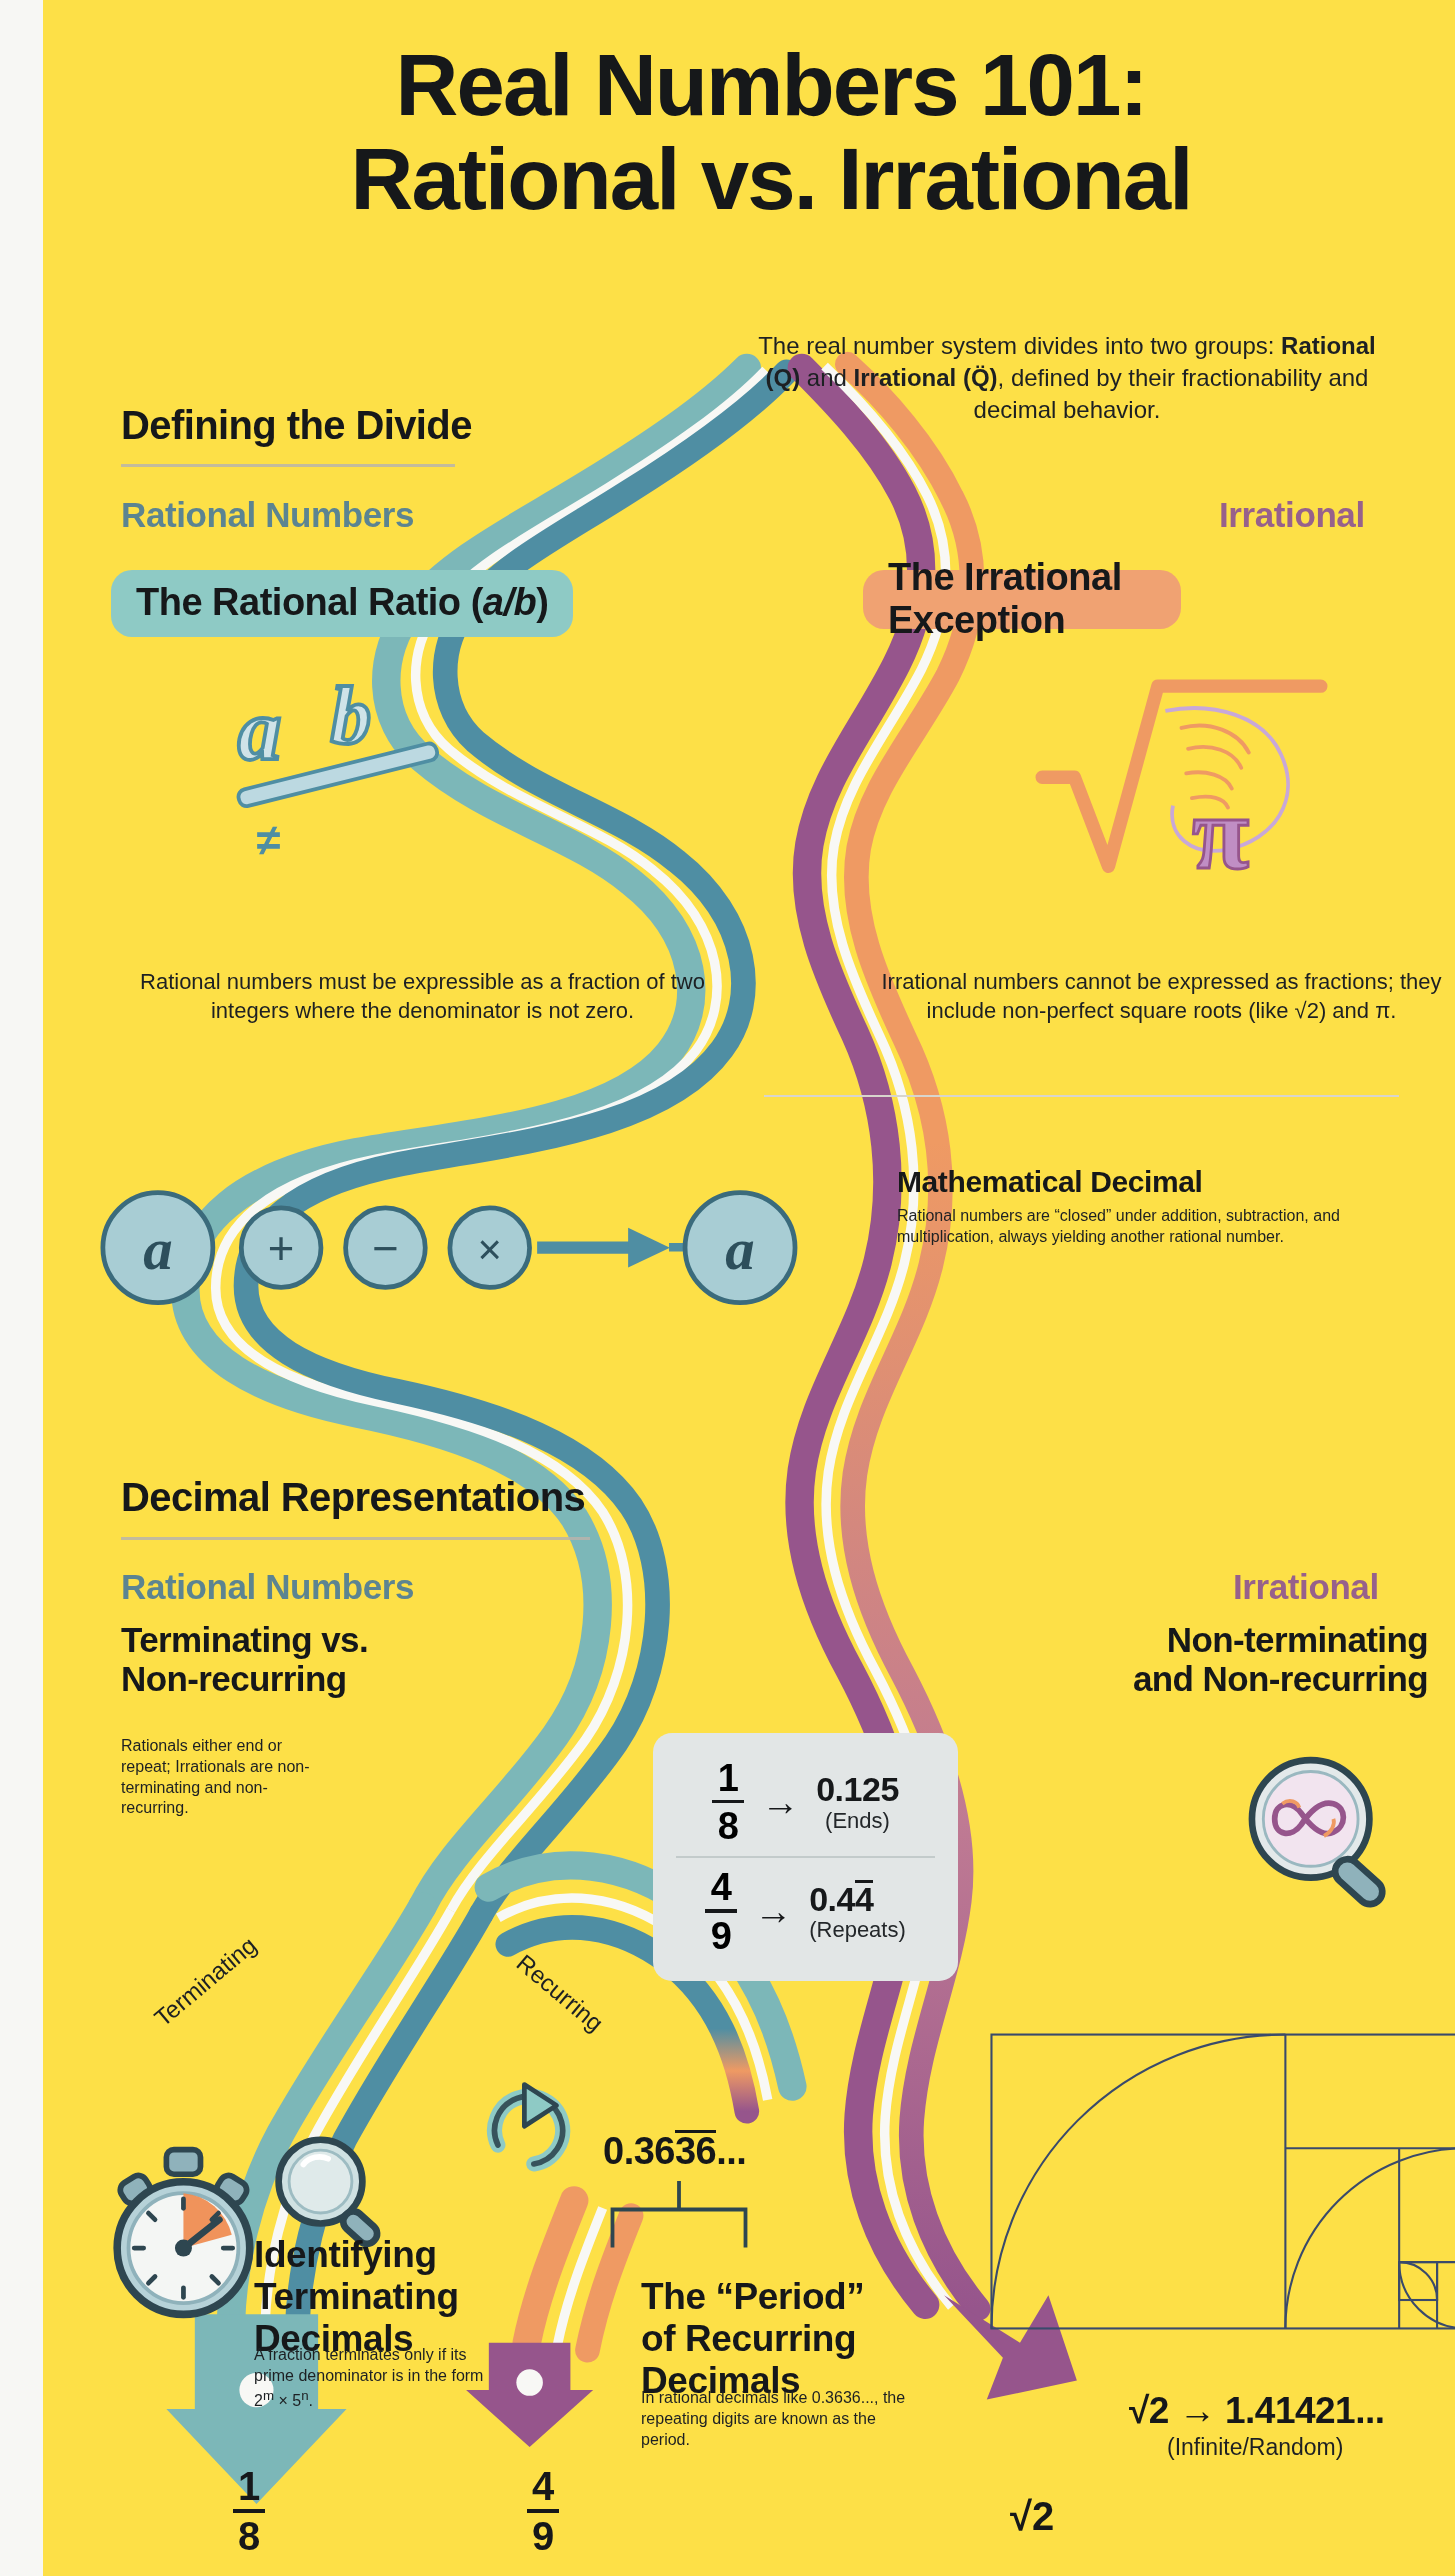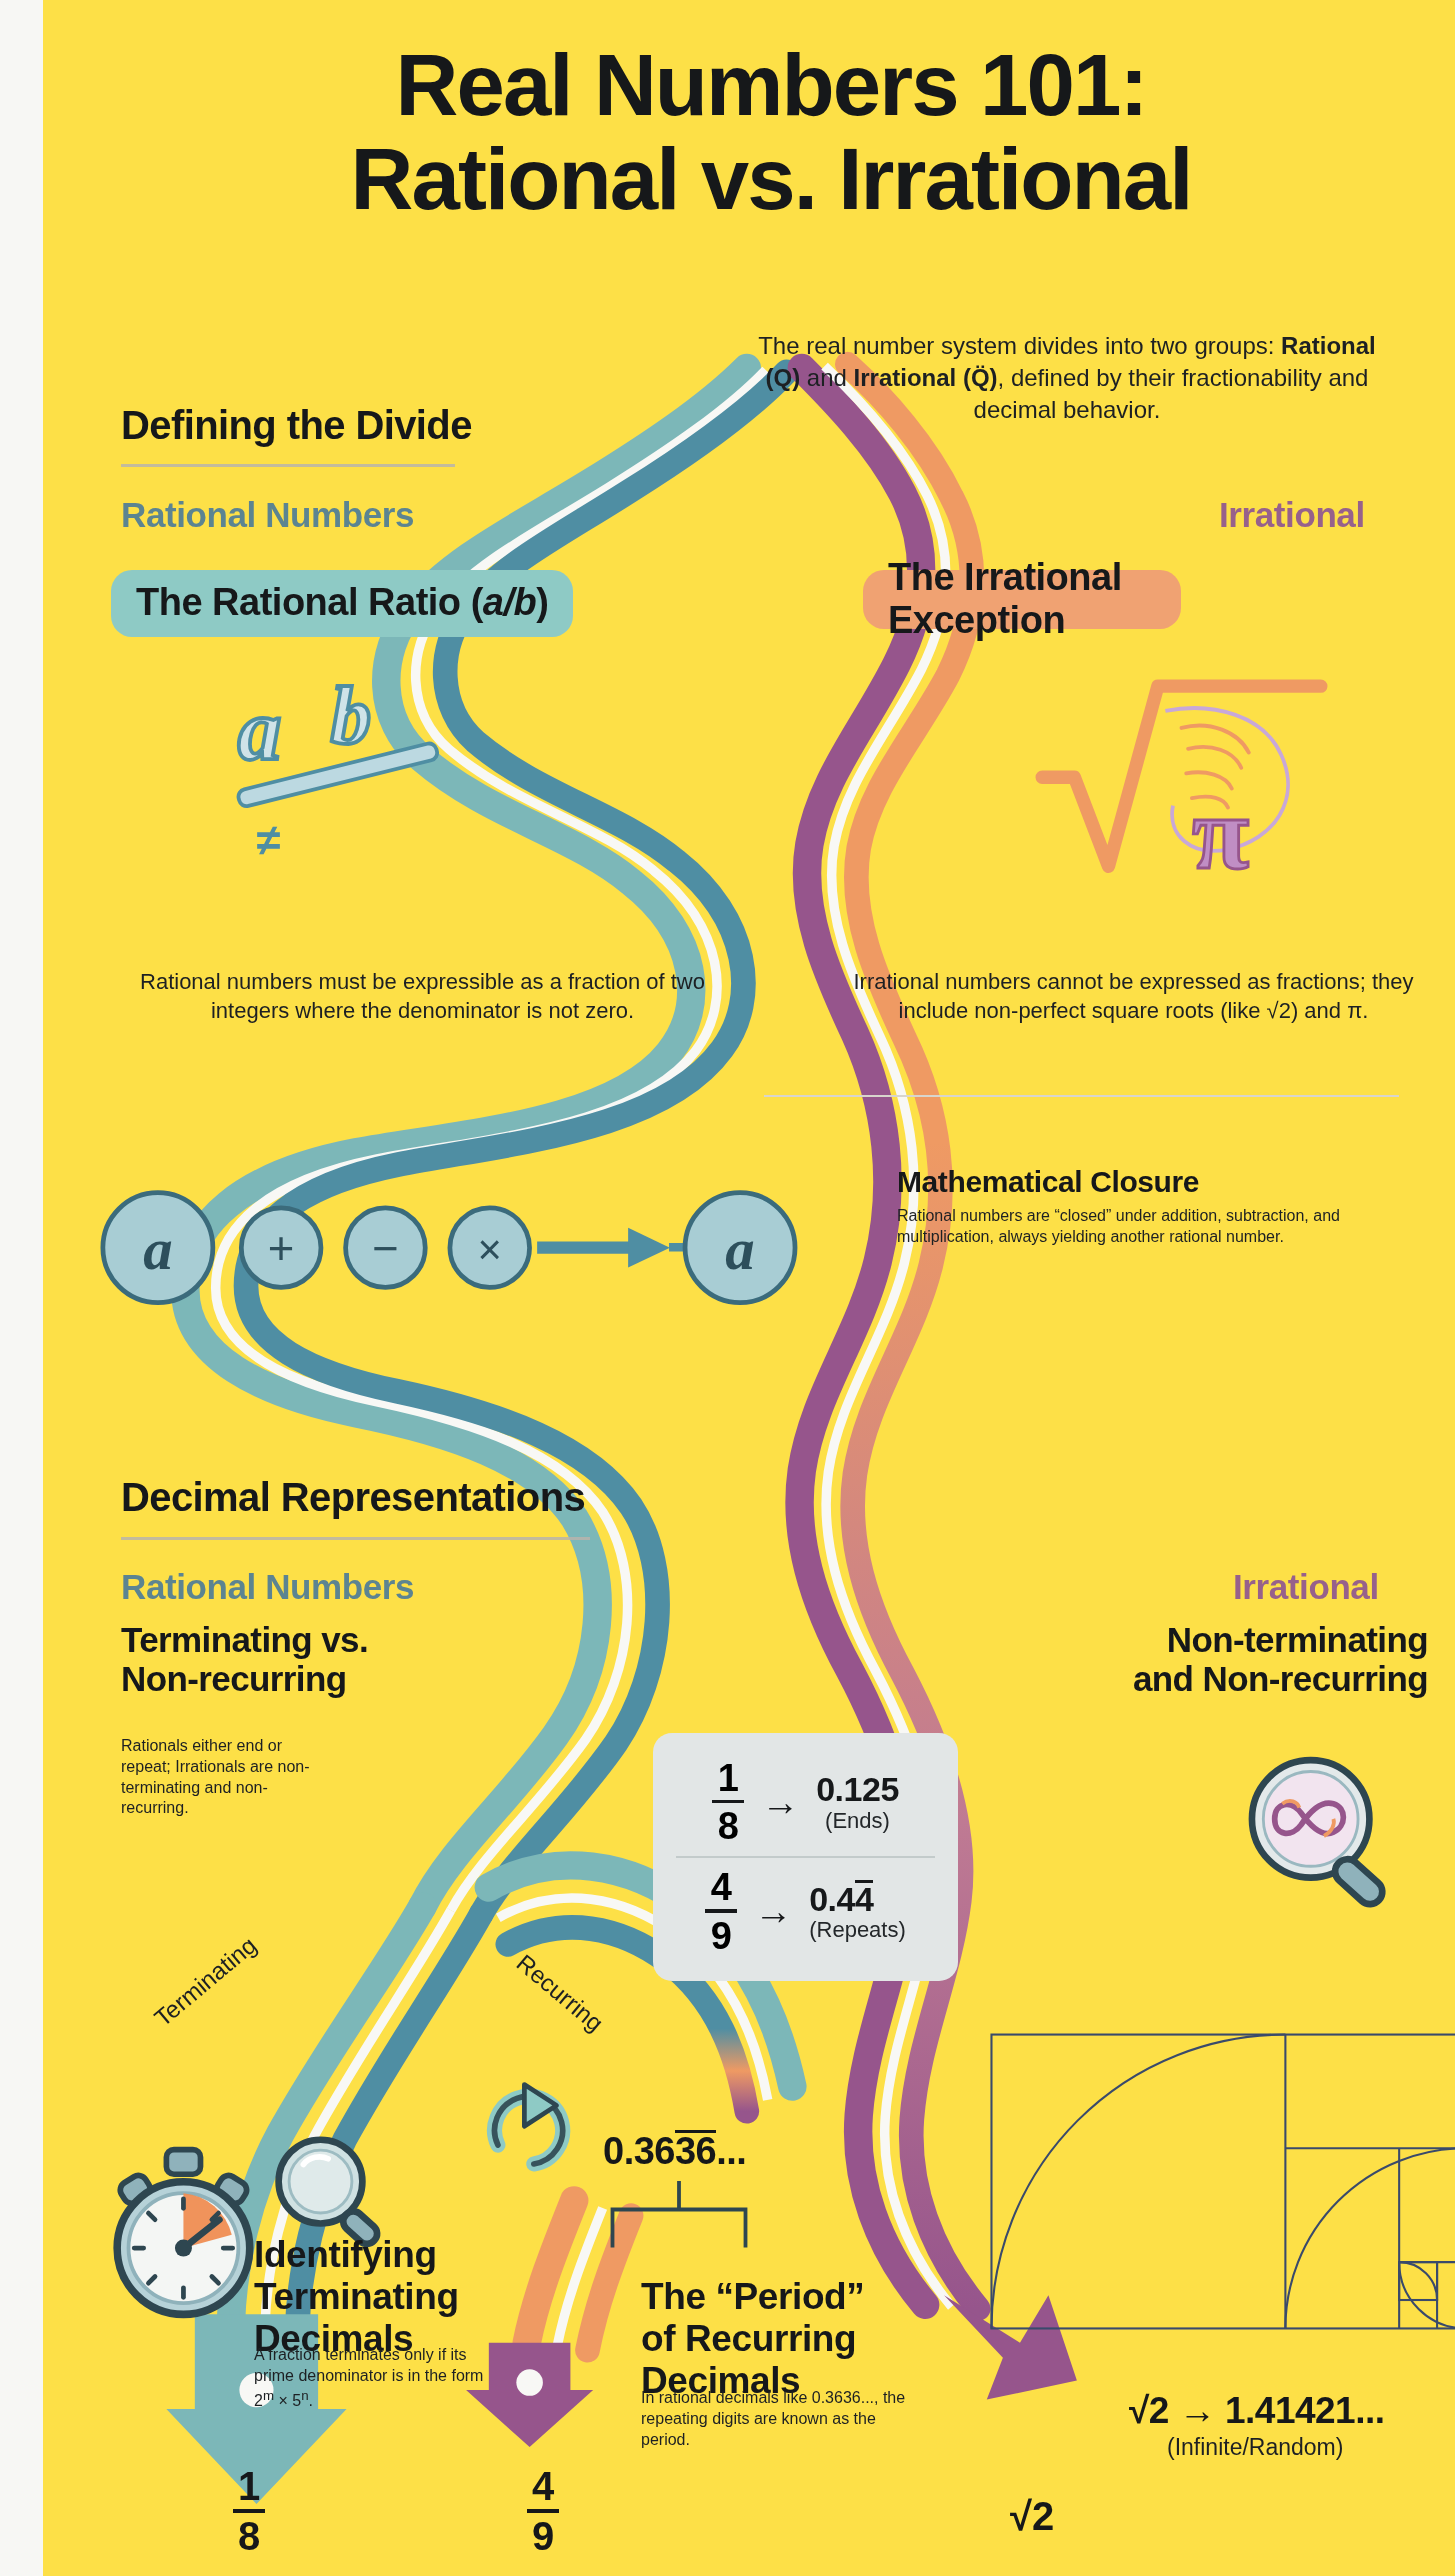--- a/index.html
+++ b/index.html
@@ -307,40 +307,40 @@
   </svg>
 
   <svg class="abs" style="top:654px;left:982px;" width="313" height="237" viewBox="0 0 330 250">
     <path d="M18,130 L52,130 L88,224 L140,34 L312,34" fill="none" stroke="#ef9a63" stroke-width="14" stroke-linecap="round" stroke-linejoin="round"></path>
     <path d="M148,60 C200,50 252,66 270,106 C292,154 262,196 214,206 C174,214 150,190 156,160" fill="none" stroke="#c8a8d8" stroke-width="4"></path>
     <path d="M165,78 C195,70 225,82 236,104 M172,100 C196,94 220,102 228,120 M170,126 C190,122 212,128 218,142 M176,152 C196,148 210,152 214,162" fill="none" stroke="#ef9a63" stroke-width="4" stroke-linecap="round"></path>
     <text x="176" y="226" font-family="Liberation Serif, serif" font-size="110" font-weight="bold" fill="#c08ec4" stroke="#96558c" stroke-width="3">π</text>
   </svg>
 
   <div class="abs body-c" style="top:967px;left:90px;width:579px;">Rational numbers must be expressible as a fraction of two integers where the denominator is not zero.</div>
-  <div class="abs body-c" style="top:967px;left:801px;width:579px;">Irrational numbers cannot be expressed as fractions; they include non-perfect square roots (like √2) and π.</div>
+  <div class="abs body-c" style="top:967px;left:829px;width:579px;">Irrational numbers cannot be expressed as fractions; they include non-perfect square roots (like √2) and π.</div>
 
   <div class="abs" style="top:1095px;left:721px;width:635px;height:1.9px;background:#d8d5cd;"></div>
 
   <svg class="abs" style="top:1186px;left:52px;" width="816" height="128" viewBox="0 0 860 135">
     <circle cx="66" cy="65" r="58" fill="#a8cdd4" stroke="#3b6b7c" stroke-width="5"></circle>
     <text x="66" y="88" text-anchor="middle" font-family="Liberation Serif, serif" font-style="italic" font-weight="bold" font-size="62" fill="#2d4f5c">a</text>
     <circle cx="196" cy="65" r="42" fill="#a8cdd4" stroke="#3b6b7c" stroke-width="5"></circle>
     <text x="196" y="82" text-anchor="middle" font-family="Liberation Sans, sans-serif" font-size="48" fill="#2d4f5c">+</text>
     <circle cx="306" cy="65" r="42" fill="#a8cdd4" stroke="#3b6b7c" stroke-width="5"></circle>
     <text x="306" y="82" text-anchor="middle" font-family="Liberation Sans, sans-serif" font-size="48" fill="#2d4f5c">−</text>
     <circle cx="416" cy="65" r="42" fill="#a8cdd4" stroke="#3b6b7c" stroke-width="5"></circle>
     <text x="416" y="82" text-anchor="middle" font-family="Liberation Sans, sans-serif" font-size="44" fill="#2d4f5c">×</text>
     <line x1="466" y1="65" x2="570" y2="65" stroke="#4f8ea3" stroke-width="13"></line>
     <path d="M562,44 L606,65 L562,86 Z" fill="#4f8ea3"></path>
     <circle cx="680" cy="65" r="58" fill="#a8cdd4" stroke="#3b6b7c" stroke-width="5"></circle>
     <text x="680" y="88" text-anchor="middle" font-family="Liberation Serif, serif" font-style="italic" font-weight="bold" font-size="62" fill="#2d4f5c">a</text>
   </svg>
 
-  <div class="abs h3" style="top:1165px;left:854px;width:493px;font-size:30px;">Mathematical Closure</div>
+  <div class="abs h3" style="top:1165px;left:854px;width:493px;font-size:30px;">Mathematical Decimal</div>
   <div class="abs body-l" style="top:1206px;left:854px;width:474px;">Rational numbers are “closed” under addition, subtraction, and multiplication, always yielding another rational number.</div>
 
   <div class="abs sect-title" style="top:1475px;left:78px;">Decimal Representations</div>
   <div class="abs sect-rule" style="top:1537px;left:78px;width:469px;"></div>
 
   <div class="abs col-head-rat" style="top:1567px;left:78px;">Rational Numbers</div>
   <div class="abs col-head-irr" style="top:1567px;left:1190px;">Irrational</div>
 
   <div class="abs h3-big" style="top:1620px;left:78px;width:379px;">
     <div>Terminating vs.</div>

